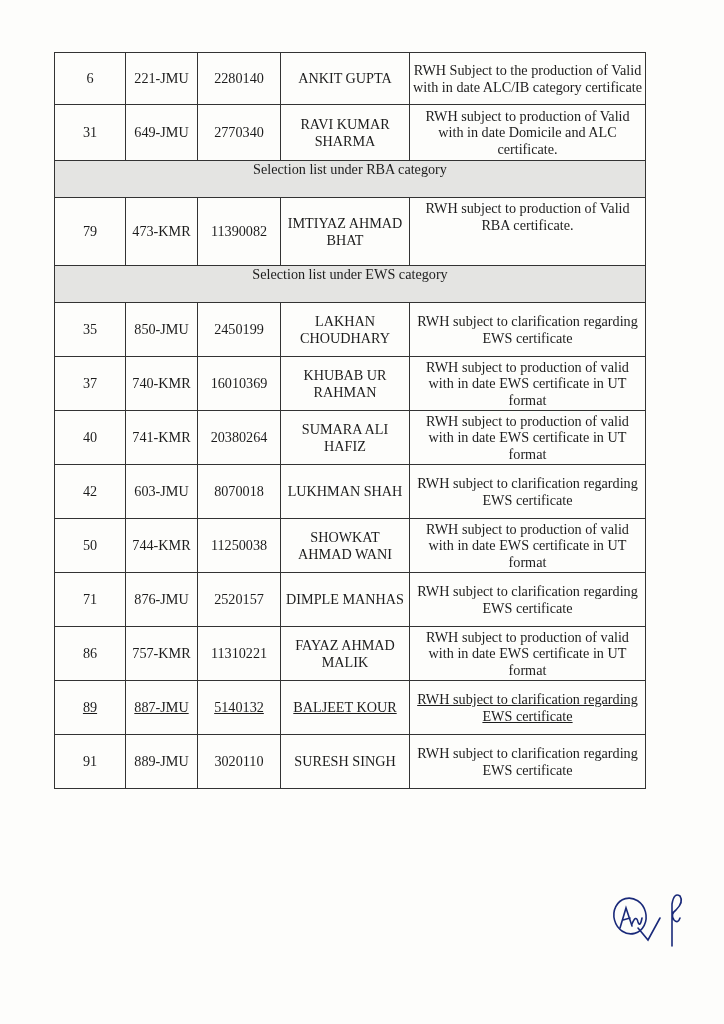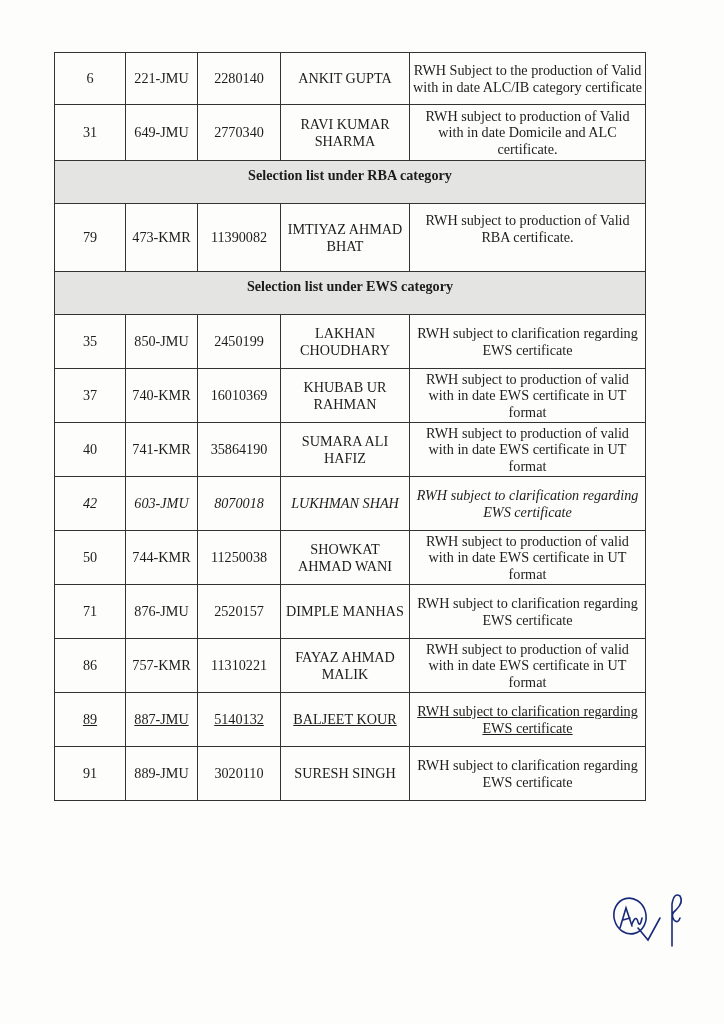--- a/index.html
+++ b/index.html
@@ -34,27 +34,26 @@
     line-height: 16.5px;
     padding: 0 3px;
   }
   col.c1 { width: 71px; }
   col.c2 { width: 72px; }
   col.c3 { width: 83px; }
   col.c4 { width: 129px; }
   col.c5 { width: 236px; }
   tr.section td {
     background: #e4e4e2;
-    font-weight: bold;
+    font-weight: normal;
     height: 36px;
     vertical-align: top;
-    padding-top: 6px;
   }
   td.remark { padding: 0 2px; }
-  td.remark.top { vertical-align: top; padding-top: 8px; }
+  td.remark.top { vertical-align: top; padding-top: 2px; }
   .sig {
     position: absolute;
     left: 608px;
     top: 888px;
     width: 90px;
     height: 60px;
   }
 </style>
 </head>
 <body>
@@ -106,25 +105,25 @@
         <tr style="height: 54px;">
           <td>37</td>
           <td>740-KMR</td>
           <td>16010369</td>
           <td>KHUBAB UR RAHMAN</td>
           <td class="remark">RWH subject to production of valid with in date EWS certificate in UT format</td>
         </tr>
         <tr style="height: 54px;">
           <td>40</td>
           <td>741-KMR</td>
-          <td>35864190</td>
+          <td>20380264</td>
           <td>SUMARA ALI HAFIZ</td>
           <td class="remark">RWH subject to production of valid with in date EWS certificate in UT format</td>
         </tr>
-        <tr style="height: 54px; font-style: italic;">
+        <tr style="height: 54px;">
           <td>42</td>
           <td>603-JMU</td>
           <td>8070018</td>
           <td>LUKHMAN SHAH</td>
           <td class="remark">RWH subject to clarification regarding EWS certificate</td>
         </tr>
         <tr style="height: 54px;">
           <td>50</td>
           <td>744-KMR</td>
           <td>11250038</td>

